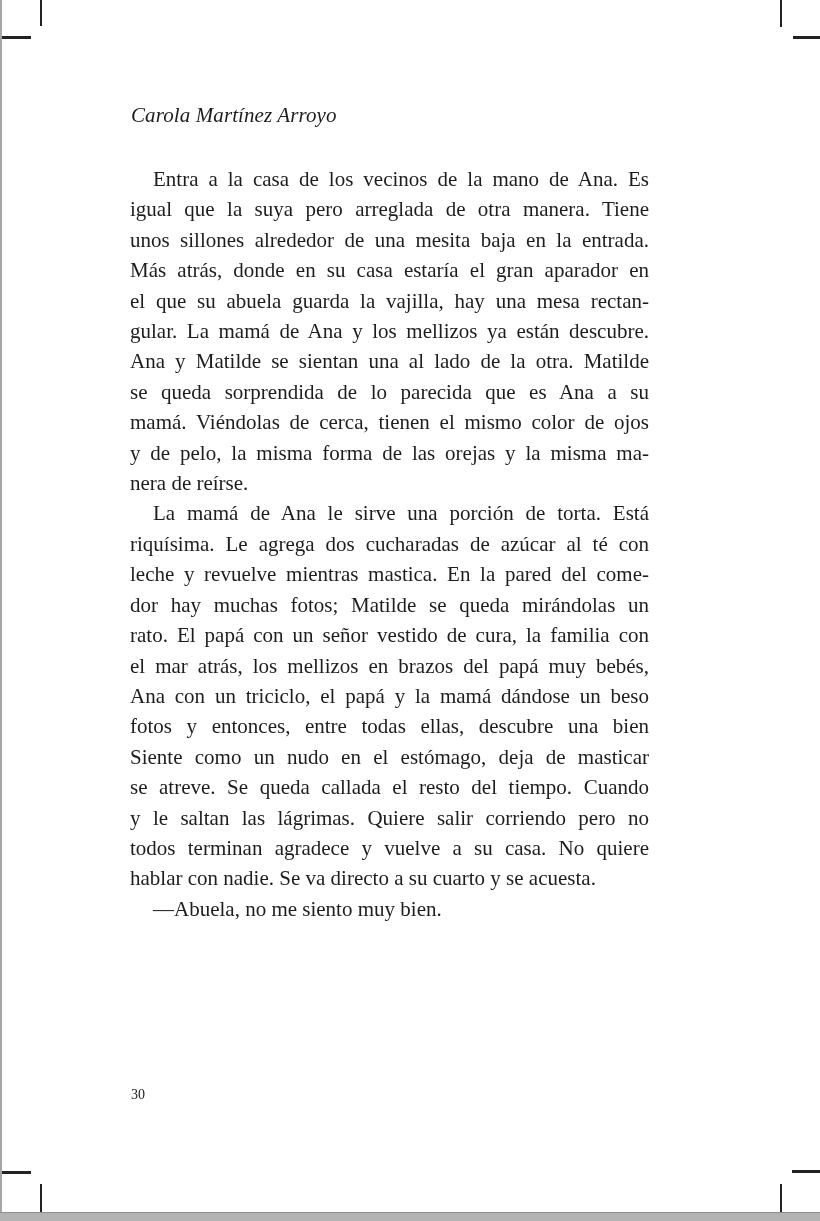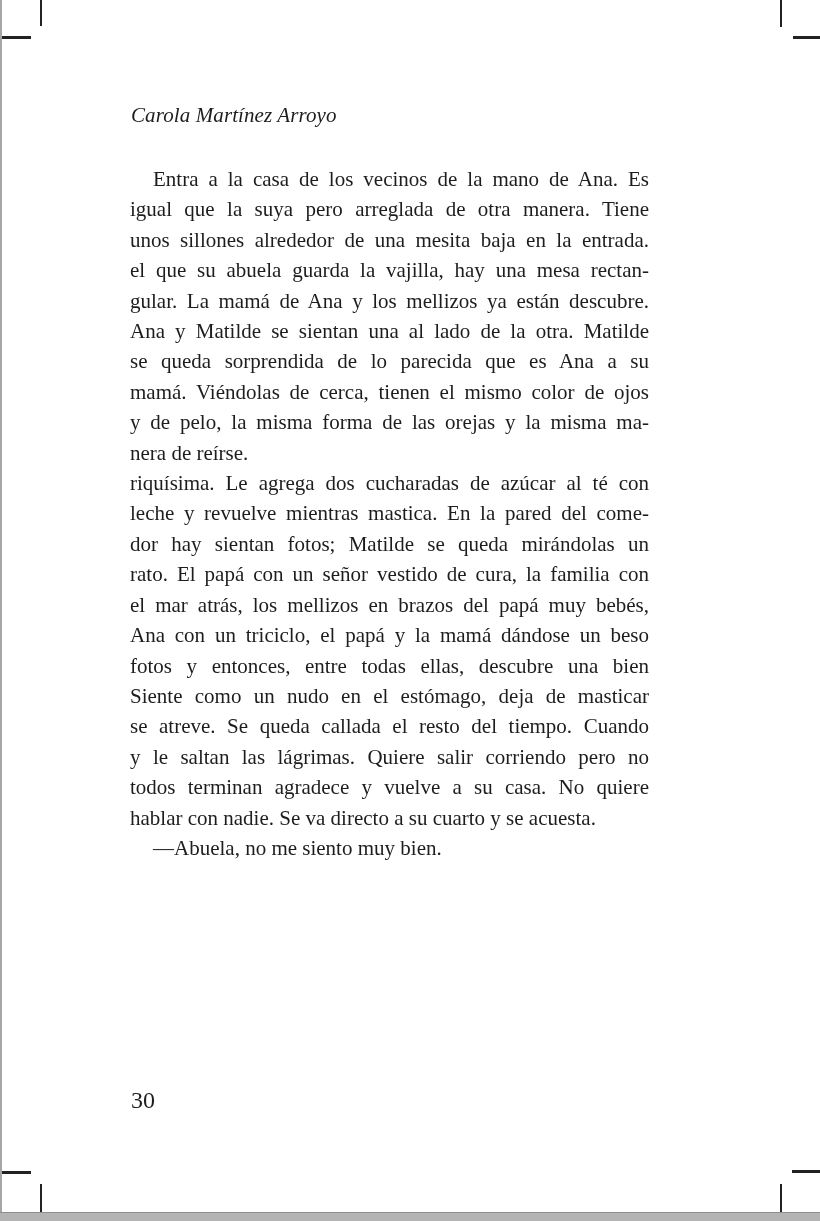--- a/index.html
+++ b/index.html
@@ -42,21 +42,21 @@
   .line{
     text-align:justify;
     text-align-last:justify;
     white-space:normal;
   }
   .line.first{text-indent:23px;}
   .line.last{text-align-last:left;}
   
   .page-number{
     position:absolute;left:131px;top:1088px;
-    font-size:24px;line-height:1;
+    font-size:14px;line-height:1;
   }
 </style>
 </head>
 <body>
 
 <div class="viewport">
 
   <div class="page-edge-left"></div>
 
   <div class="crop tl-v"></div>
@@ -68,32 +68,34 @@
   <div class="crop br-h"></div>
   <div class="crop br-v"></div>
 
   <div class="running-header">Carola Martínez Arroyo</div>
 
   <div class="text-block" id="text-block">
       <div class="para">
         <div class="line first">Entra a la casa de los vecinos de la mano de Ana. Es</div>
         <div class="line">igual que la suya pero arreglada de otra manera. Tiene</div>
         <div class="line">unos sillones alrededor de una mesita baja en la entrada.</div>
+        <div class="line">Más atrás, donde en su casa estaría el gran aparador en</div>
         <div class="line">el que su abuela guarda la vajilla, hay una mesa rectan-</div>
         <div class="line">gular. La mamá de Ana y los mellizos ya están descubre.</div>
         <div class="line">Ana y Matilde se sientan una al lado de la otra. Matilde</div>
         <div class="line">se queda sorprendida de lo parecida que es Ana a su</div>
         <div class="line">mamá. Viéndolas de cerca, tienen el mismo color de ojos</div>
         <div class="line">y de pelo, la misma forma de las orejas y la misma ma-</div>
         <div class="line last">nera de reírse.</div>
       </div>
       <div class="para">
+        <div class="line first">La mamá de Ana le sirve una porción de torta. Está</div>
         <div class="line">riquísima. Le agrega dos cucharadas de azúcar al té con</div>
         <div class="line">leche y revuelve mientras mastica. En la pared del come-</div>
-        <div class="line">dor hay sientan fotos; Matilde se queda mirándolas un</div>
+        <div class="line">dor hay muchas fotos; Matilde se queda mirándolas un</div>
         <div class="line">rato. El papá con un señor vestido de cura, la familia con</div>
         <div class="line">el mar atrás, los mellizos en brazos del papá muy bebés,</div>
         <div class="line">Ana con un triciclo, el papá y la mamá dándose un beso</div>
         <div class="line">fotos y entonces, entre todas ellas, descubre una bien</div>
         <div class="line">Siente como un nudo en el estómago, deja de masticar</div>
         <div class="line">se atreve. Se queda callada el resto del tiempo. Cuando</div>
         <div class="line">y le saltan las lágrimas. Quiere salir corriendo pero no</div>
         <div class="line">todos terminan agradece y vuelve a su casa. No quiere</div>
         <div class="line last">hablar con nadie. Se va directo a su cuarto y se acuesta.</div>
       </div>

